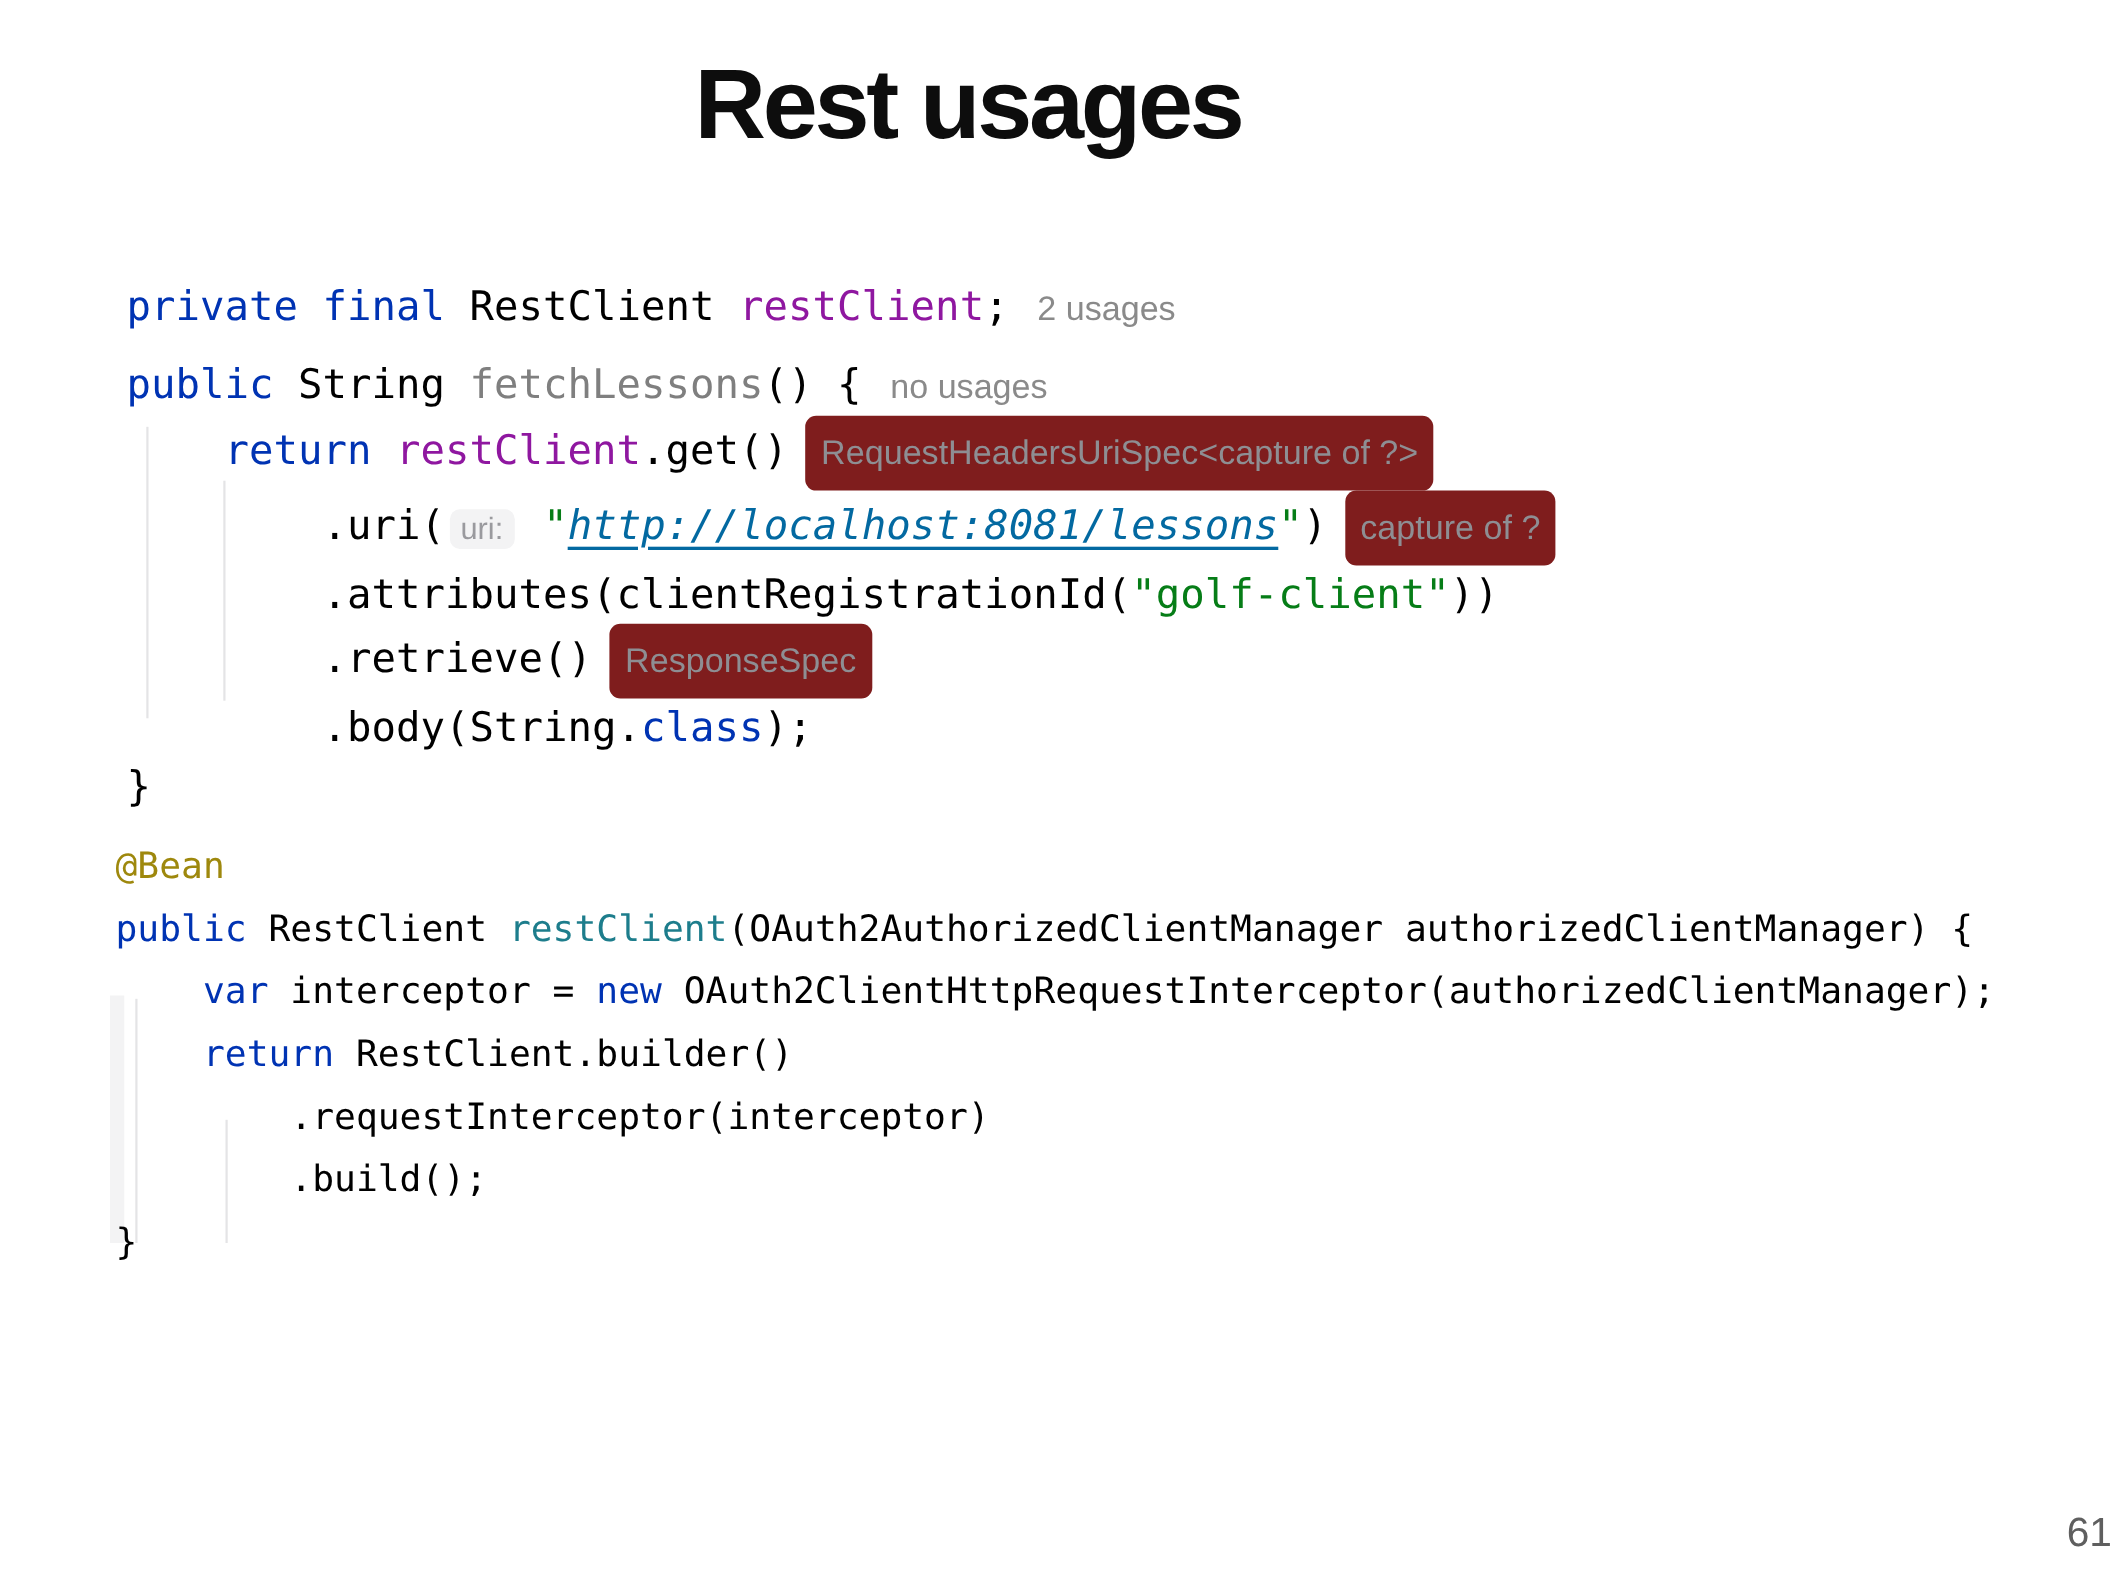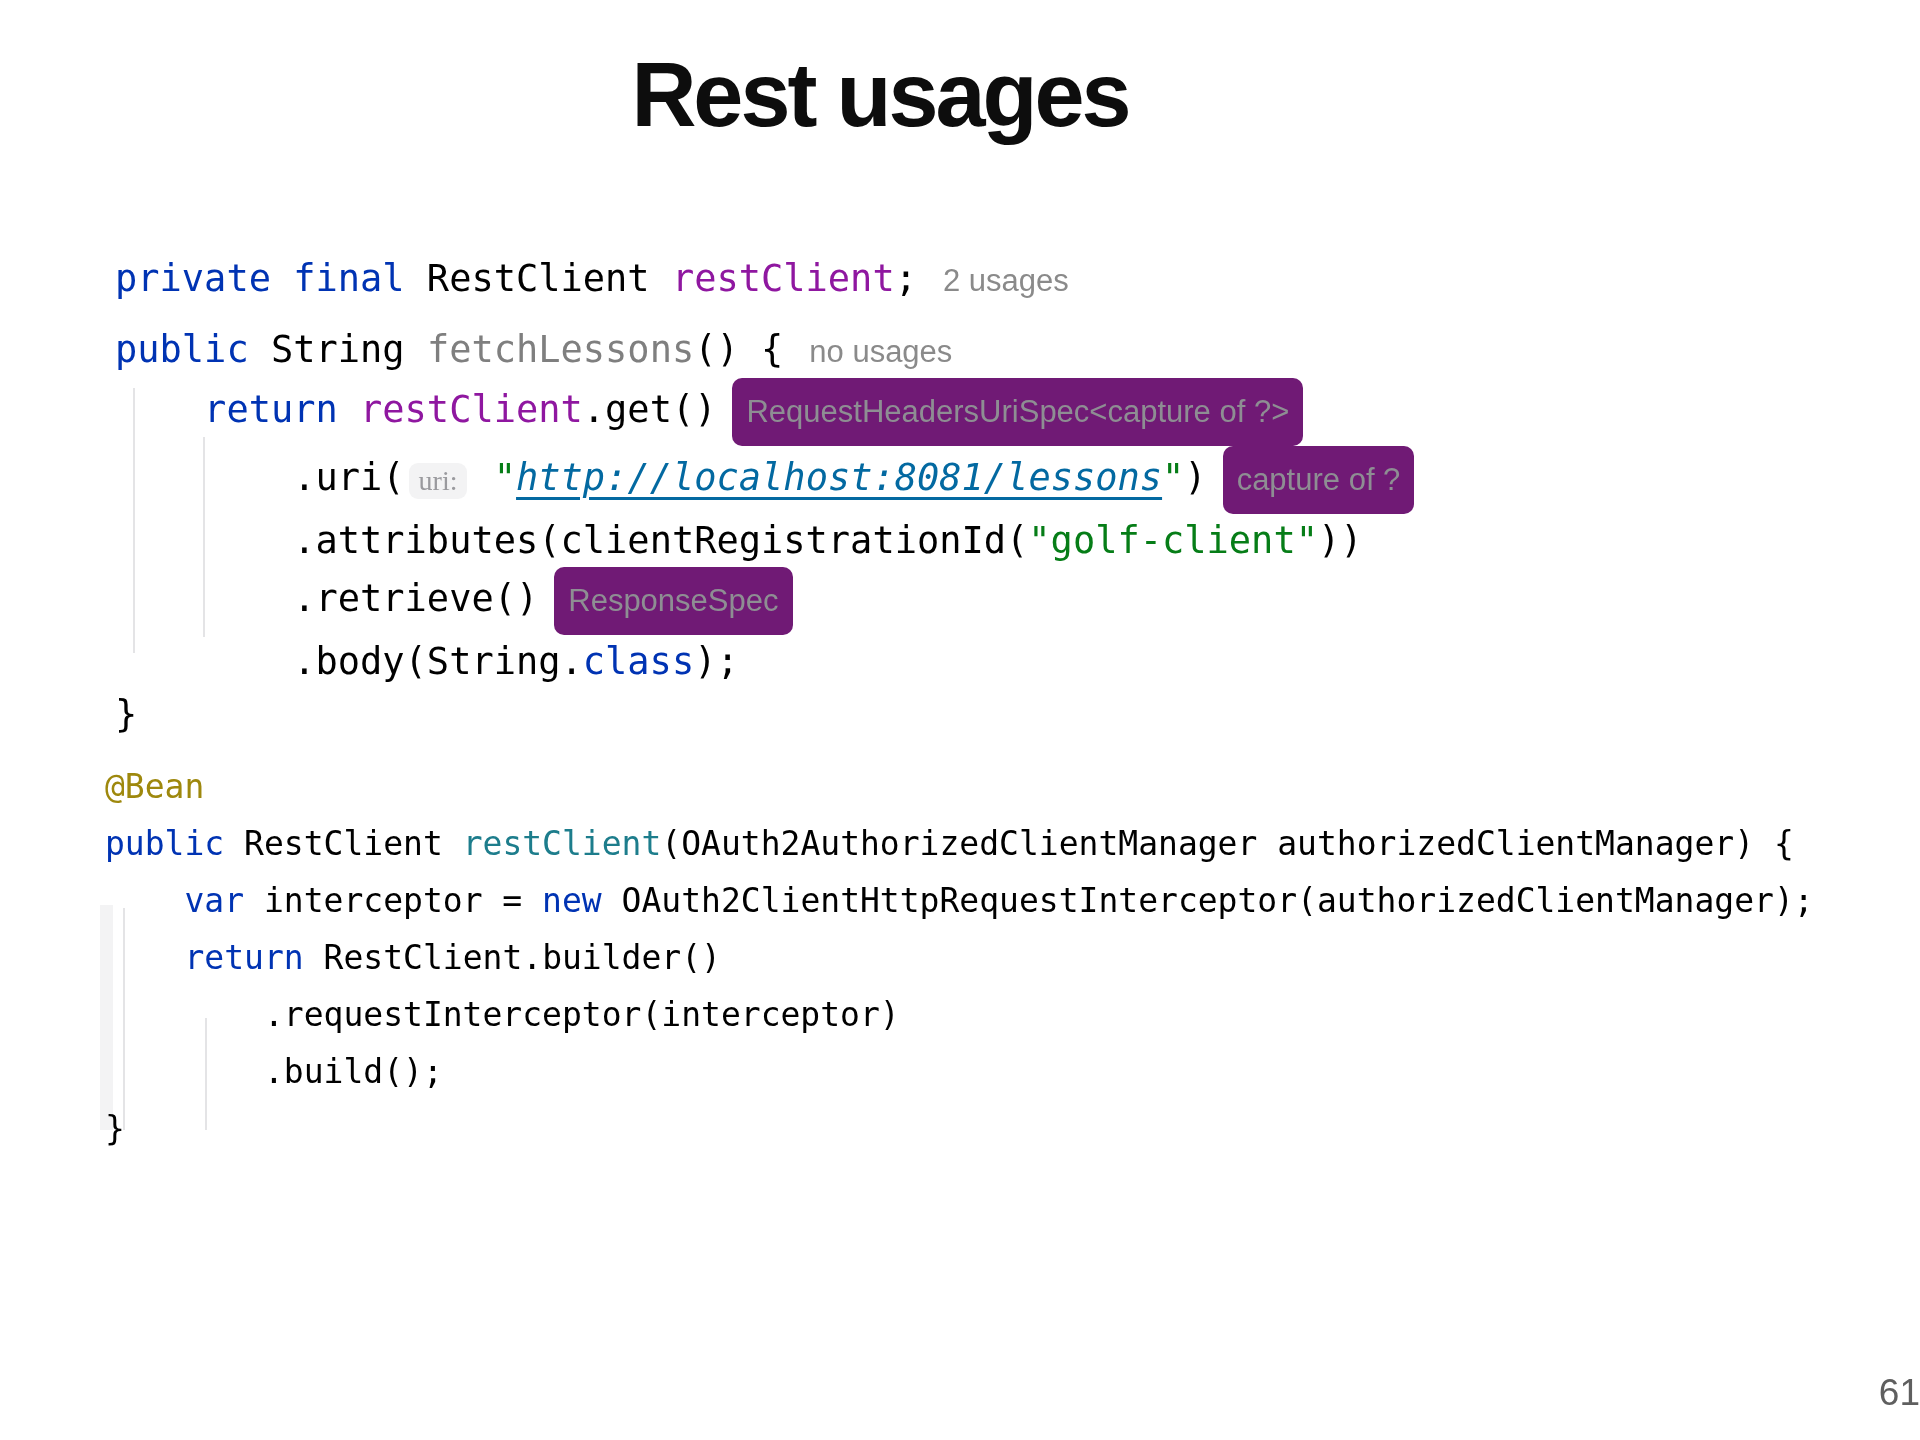--- a/index.html
+++ b/index.html
@@ -22,26 +22,26 @@
   .tk-kw{color:#0033B3;}
   .tk-fld{color:#8F17A0;}
   .tk-gray{color:#7F7F7F;}
   .tk-str{color:#067D17;}
   .tk-url{color:#0369a1;text-decoration:underline;text-decoration-thickness:3px;text-underline-offset:7px;font-style:italic;}
   .tk-ann{color:#9E880D;}
   .tk-teal{color:#1D7D8C;}
   .tk-it{color:#000;}
   .tk-txt{color:#000;}
   .tk-chip{
-    font-family:"Liberation Sans",sans-serif;background:#701a75;color:#8E8E93;
+    font-family:"Liberation Sans",sans-serif;background:#7f1d1d;color:#8E8E93;
     border-radius:10px;padding:16px 14px;font-size:31px;margin-left:16px;
     display:inline-block;line-height:normal;letter-spacing:0;
   }
   .tk-chipsm{
-    font-family:Liberation Serif, serif;background:#F3F3F4;color:#9A9A9E;
+    font-family:Liberation Sans, sans-serif;background:#F3F3F4;color:#9A9A9E;
     border-radius:9px;padding:2px 10px;font-size:28px;margin:0 4px;
     display:inline-block;line-height:normal;
   }
   .tk-hint{
     font-family:Liberation Sans, sans-serif;color:#8A8A8A;font-size:31px;
     margin-left:26px;letter-spacing:0;
   }
   .indent-guide{position:absolute;width:2px;background:#E4E4E6;}
   #guide-1{left:133px;top:388px;height:265px;}
   #guide-2{left:203px;top:437px;height:200px;}

